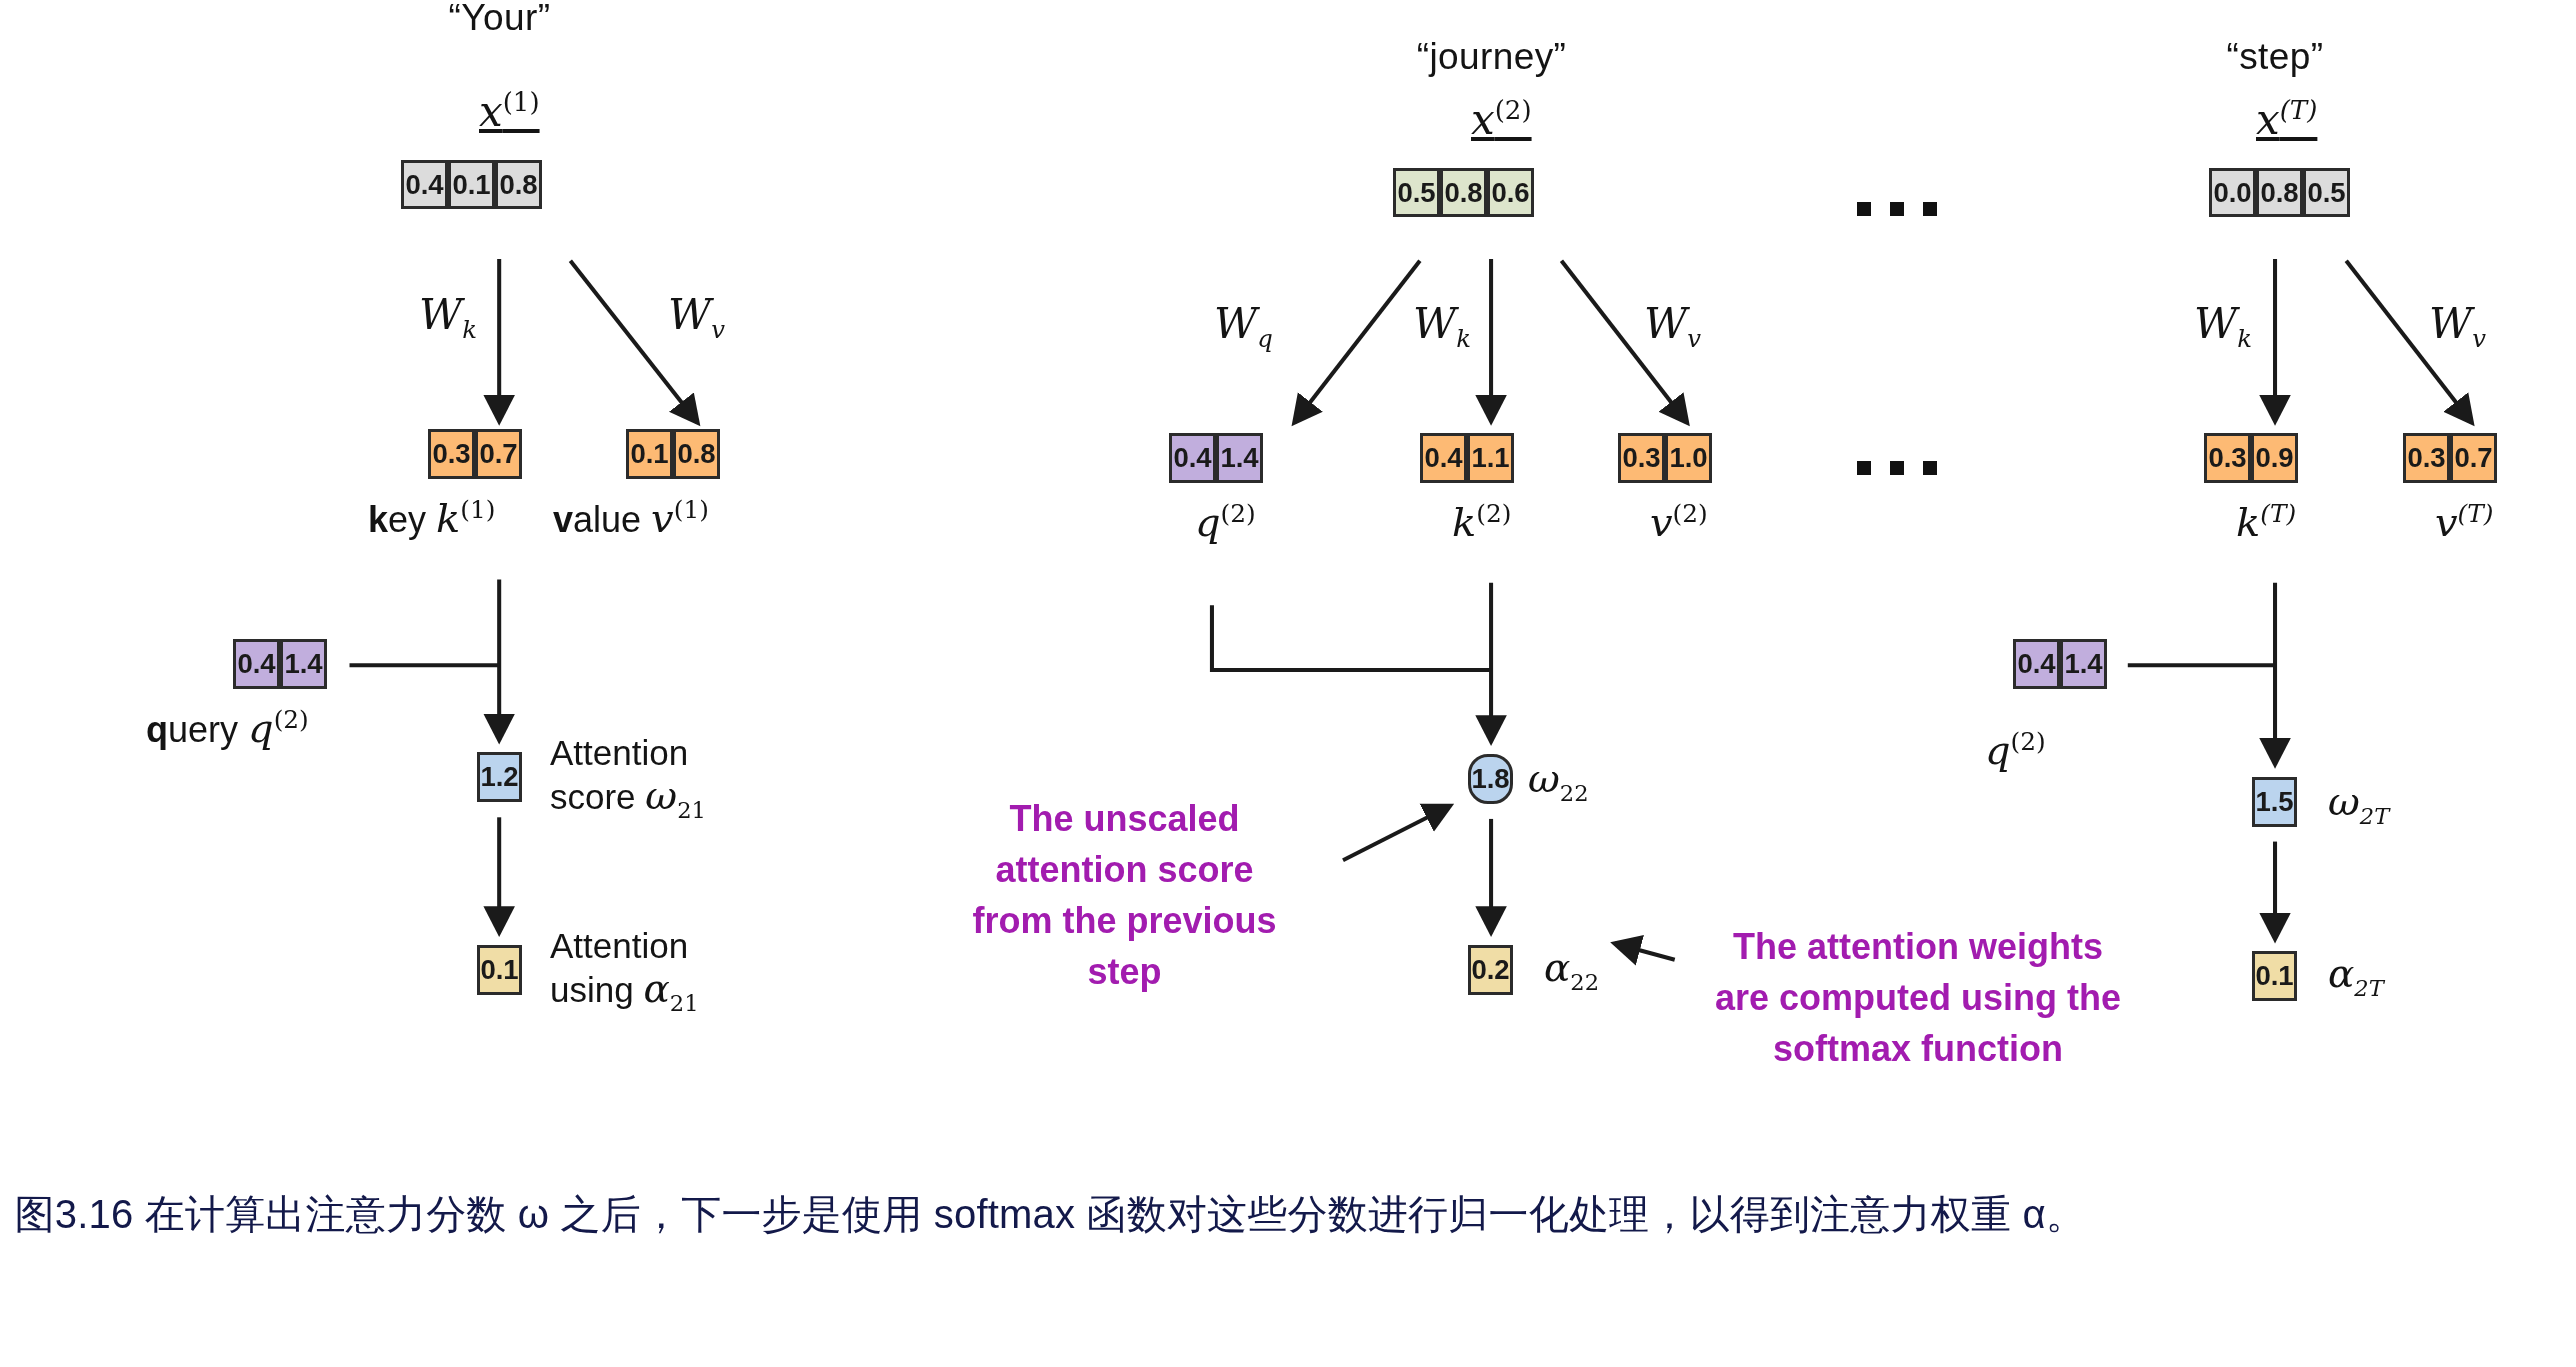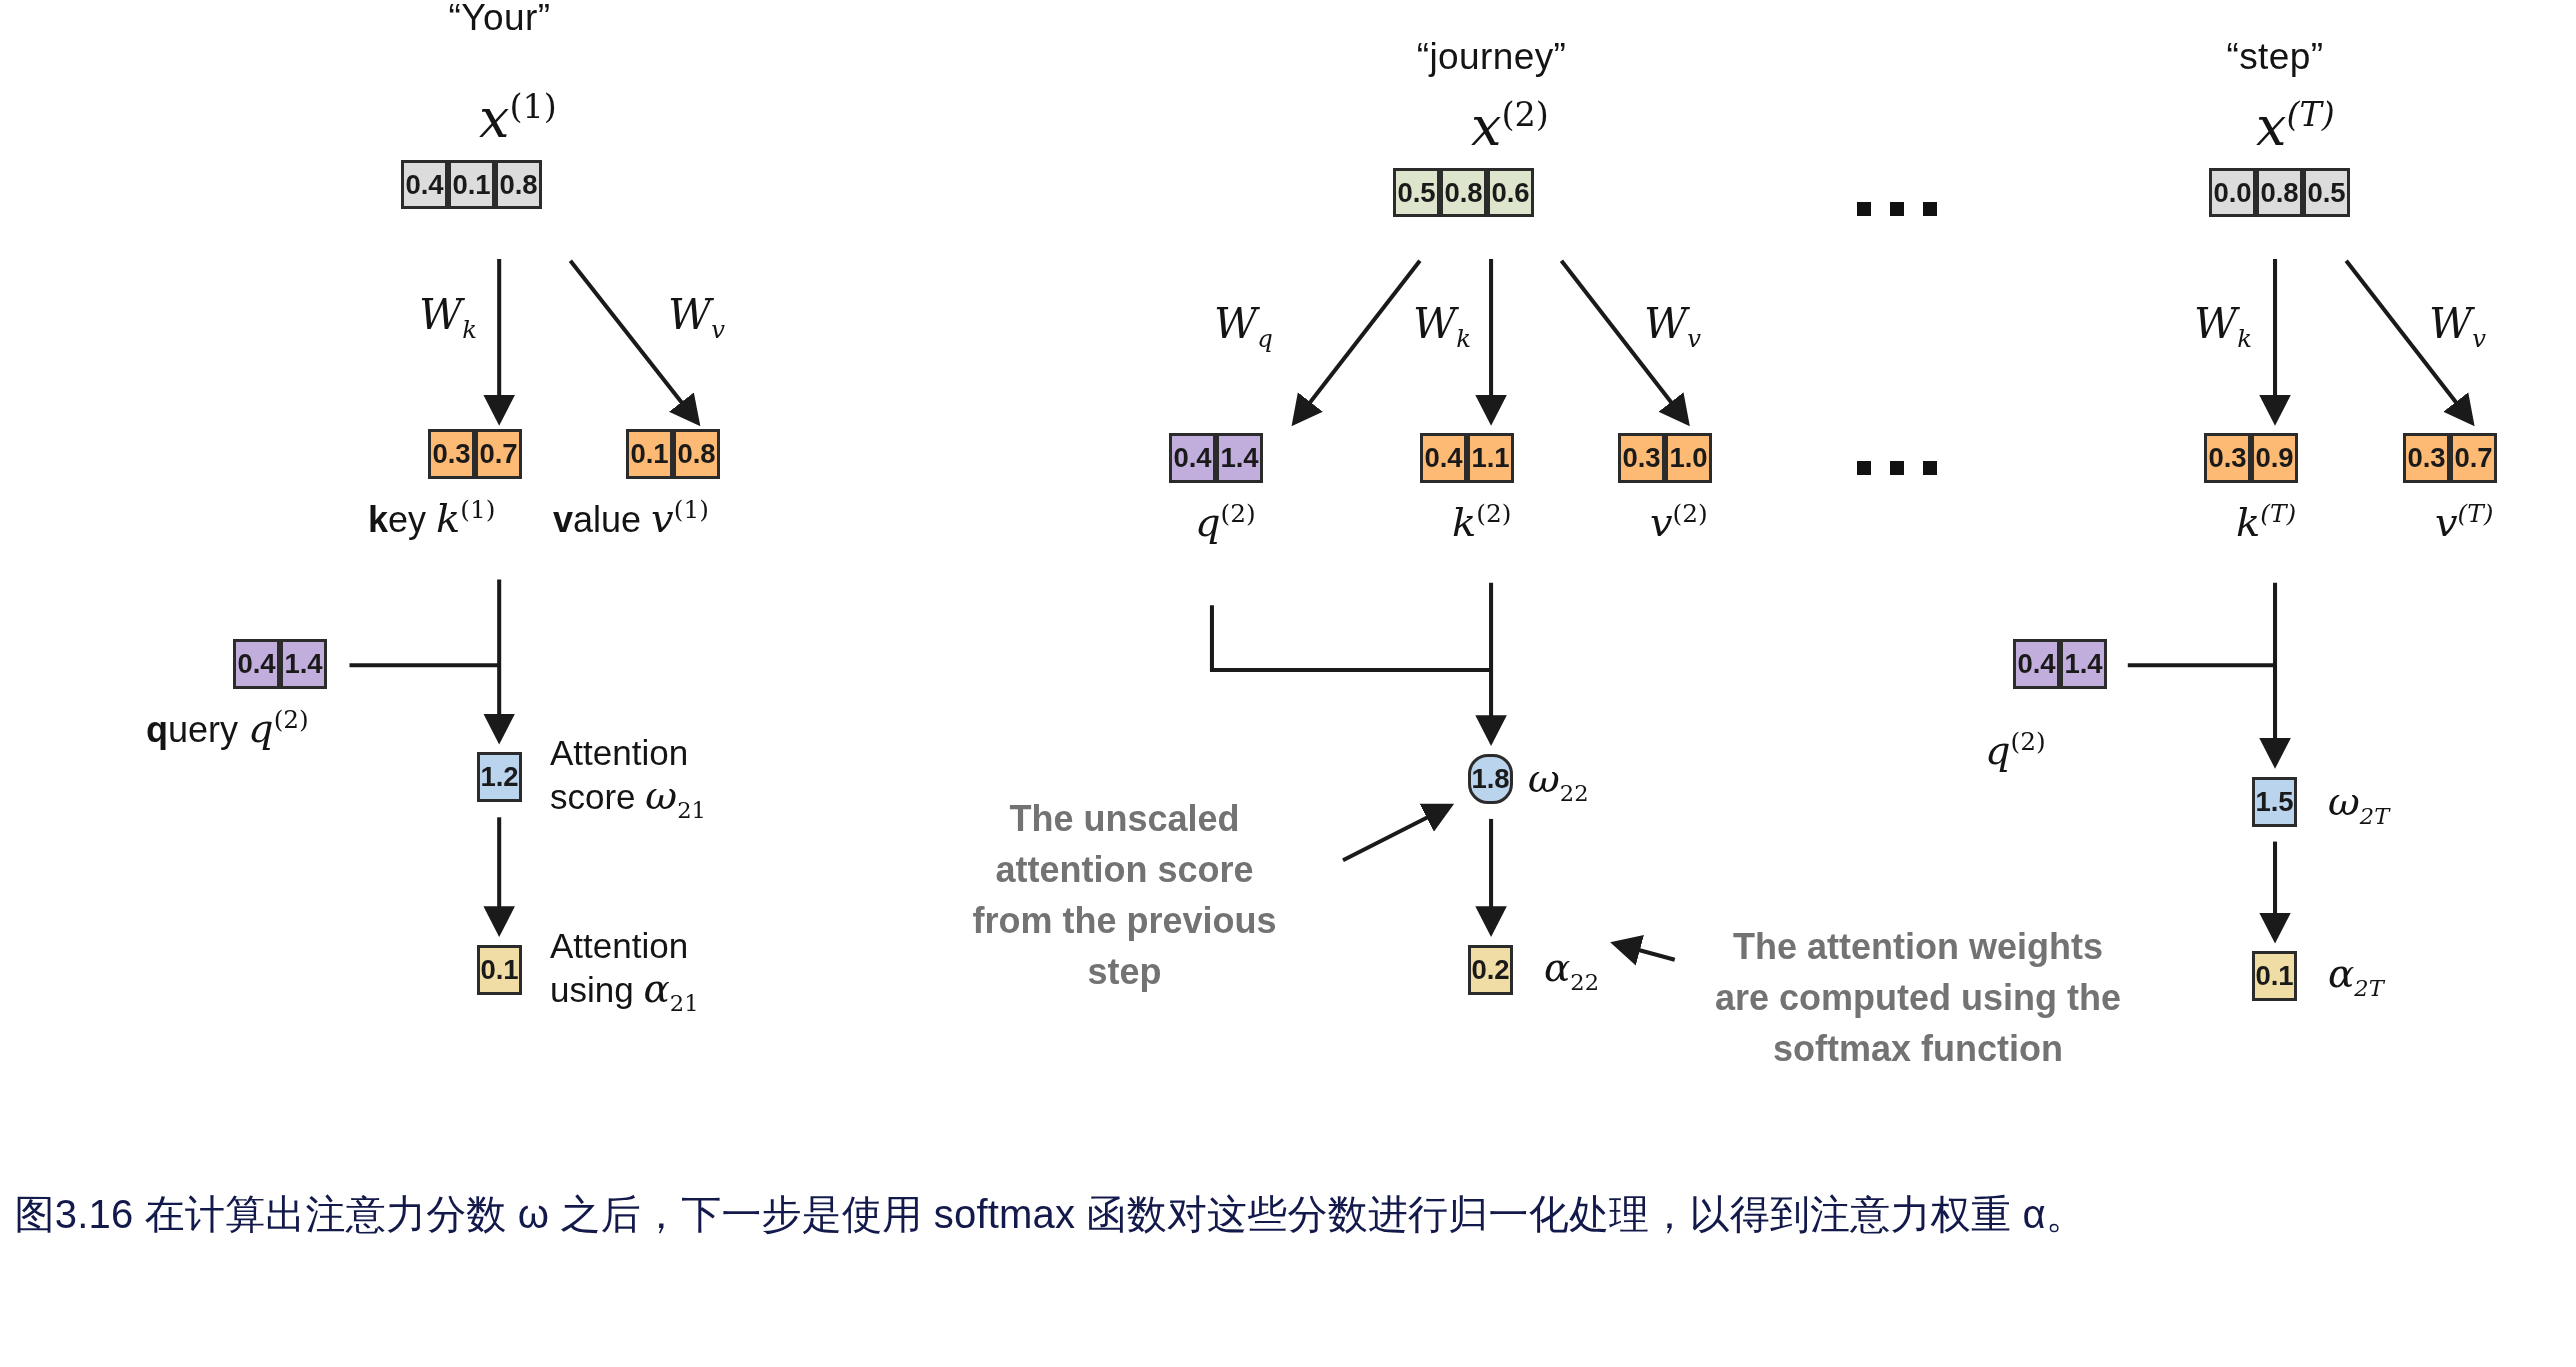--- a/index.html
+++ b/index.html
@@ -27,21 +27,21 @@
   }
   .math .supi{
     font-style:italic;font-size:0.62em;vertical-align:super;
   }
   .math .sub{
     font-style:normal;font-size:0.58em;vertical-align:sub;
   }
   .math .subi{
     font-style:italic;font-size:0.58em;vertical-align:sub;
   }
-  .var-x{font-size:54px;}
+  .var-x{font-size:42px;text-decoration:underline;}
   .wlabel{font-size:42px;}
   .vec-label{font-size:40px;}
   .om-label{font-size:39px;}
 
   
   .kv-prefix{
     font-family:"Liberation Sans", sans-serif;
     font-style:normal;font-weight:bold;font-size:36px;color:#141414;
   }
   .kv-rest{
@@ -72,21 +72,21 @@
 
   
   .ann-plain{
     font-family:"Liberation Sans", sans-serif;
     font-size:35px;line-height:1.18;color:#141414;white-space:nowrap;
   }
   
   .callout{
     font-family:"Liberation Sans", sans-serif;
     font-weight:bold;font-size:36px;line-height:1.42;
-    color:#737373;text-align:center;
+    color:#a21caf;text-align:center;
   }
 
   
   .dots{display:flex;gap:19.4px;align-items:center;}
   .dots i{display:block;width:13.8px;height:13.8px;background:#111;}
 
   
   .caption{
     font-family:"Liberation Sans", sans-serif;
     font-size:40px;line-height:1.52;color:#13194a;font-weight:400;

